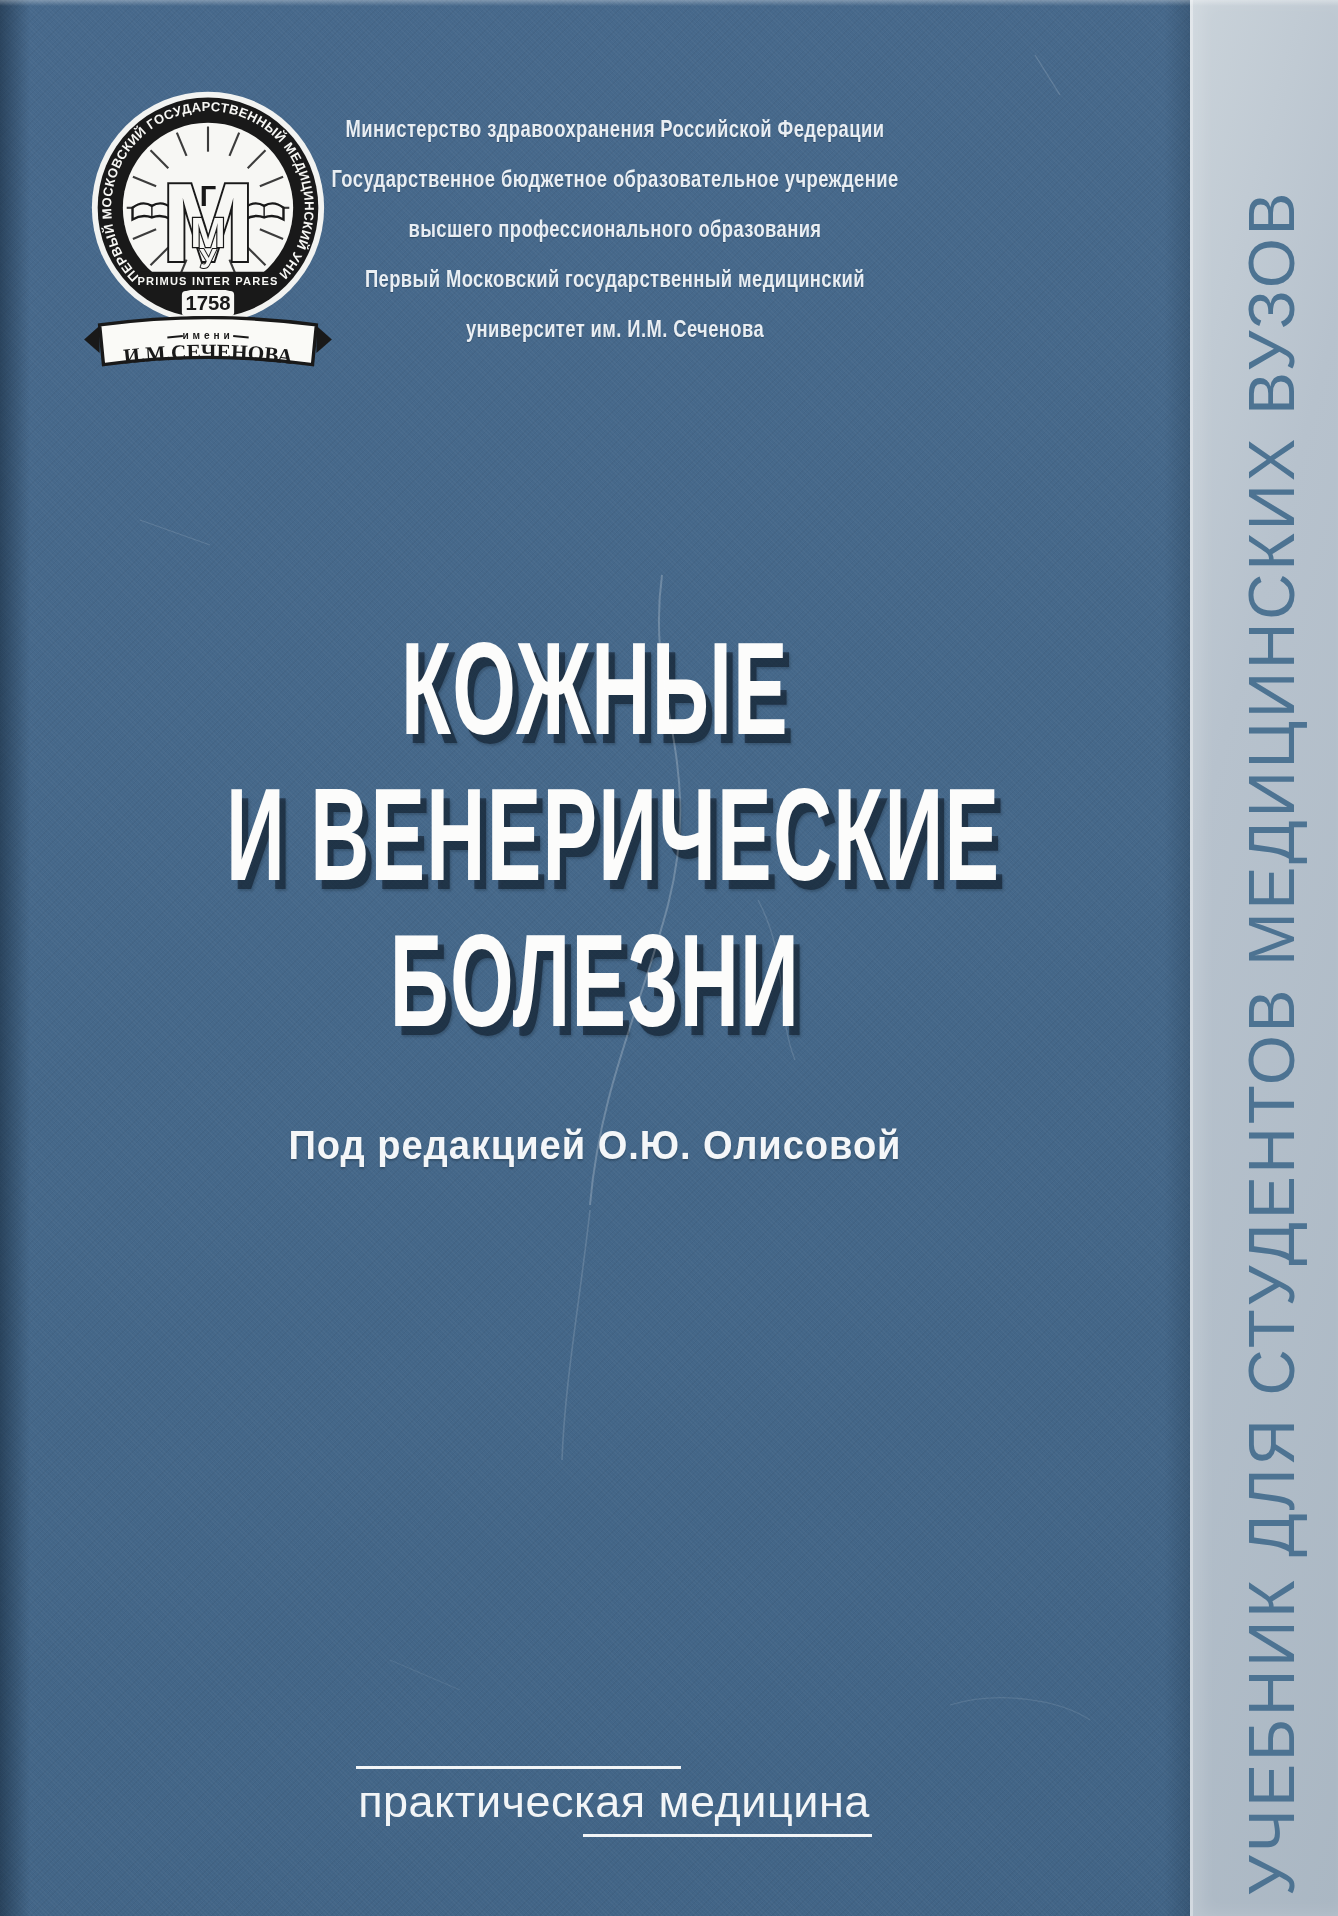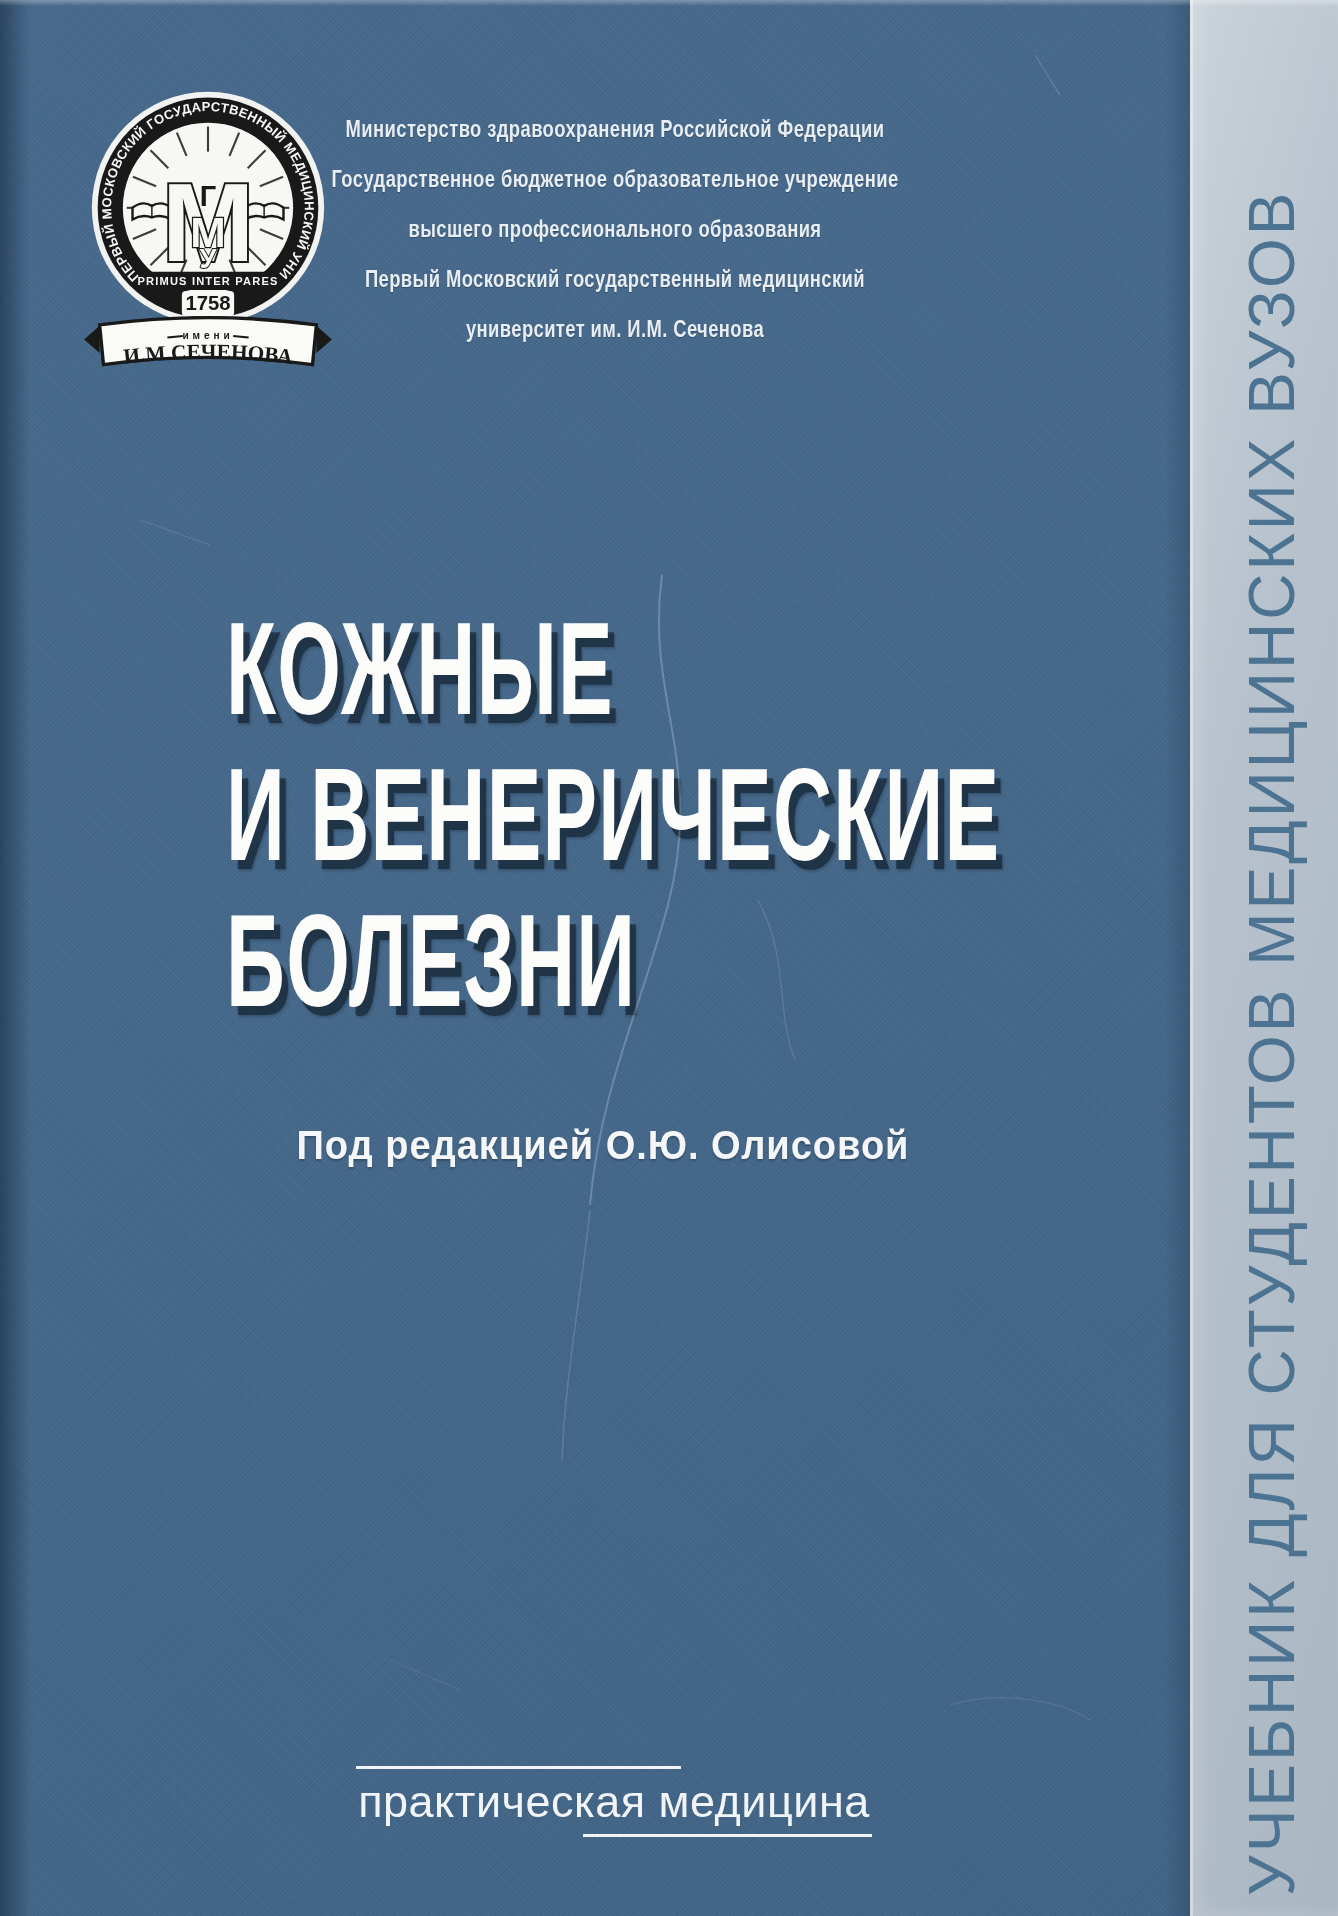--- a/index.html
+++ b/index.html
@@ -47,34 +47,34 @@
     color:#e9eef3;
     transform:scaleX(0.80);transform-origin:50% 50%;
     letter-spacing:0.5px;
     text-shadow:0 1px 1px rgba(10,25,40,0.35);
   }
 
   
   .emblem{position:absolute;left:82px;top:82px;width:252px;height:300px;}
 
   
-  .title{position:absolute;left:0;top:596px;width:1190px;}
+  .title{position:absolute;left:0;top:616px;width:1190px;text-align:center;}
   .title .t-line{
     display:block;width:1190px;
     font-size:132px;line-height:146px;
     font-weight:700;
     color:#fcfcfb;
     transform:scaleX(0.62);transform-origin:50% 50%;
     letter-spacing:2px;
     text-shadow:10px 9px 0 rgba(17,31,45,0.62), 12px 11px 3px rgba(17,31,45,0.25);
     white-space:nowrap;
   }
 
   
-  .editor{position:absolute;left:8px;top:1122px;width:1190px;text-align:center;}
+  .editor{position:absolute;left:0;top:1122px;width:1190px;text-align:center;}
   .editor .e-line{
     display:block;width:1190px;
     font-size:41px;font-weight:700;
     color:#f4f6f8;
     transform:scaleX(0.93);transform-origin:50% 50%;
     letter-spacing:1px;
     text-shadow:0 2px 2px rgba(10,25,40,0.3);
   }
 
   

